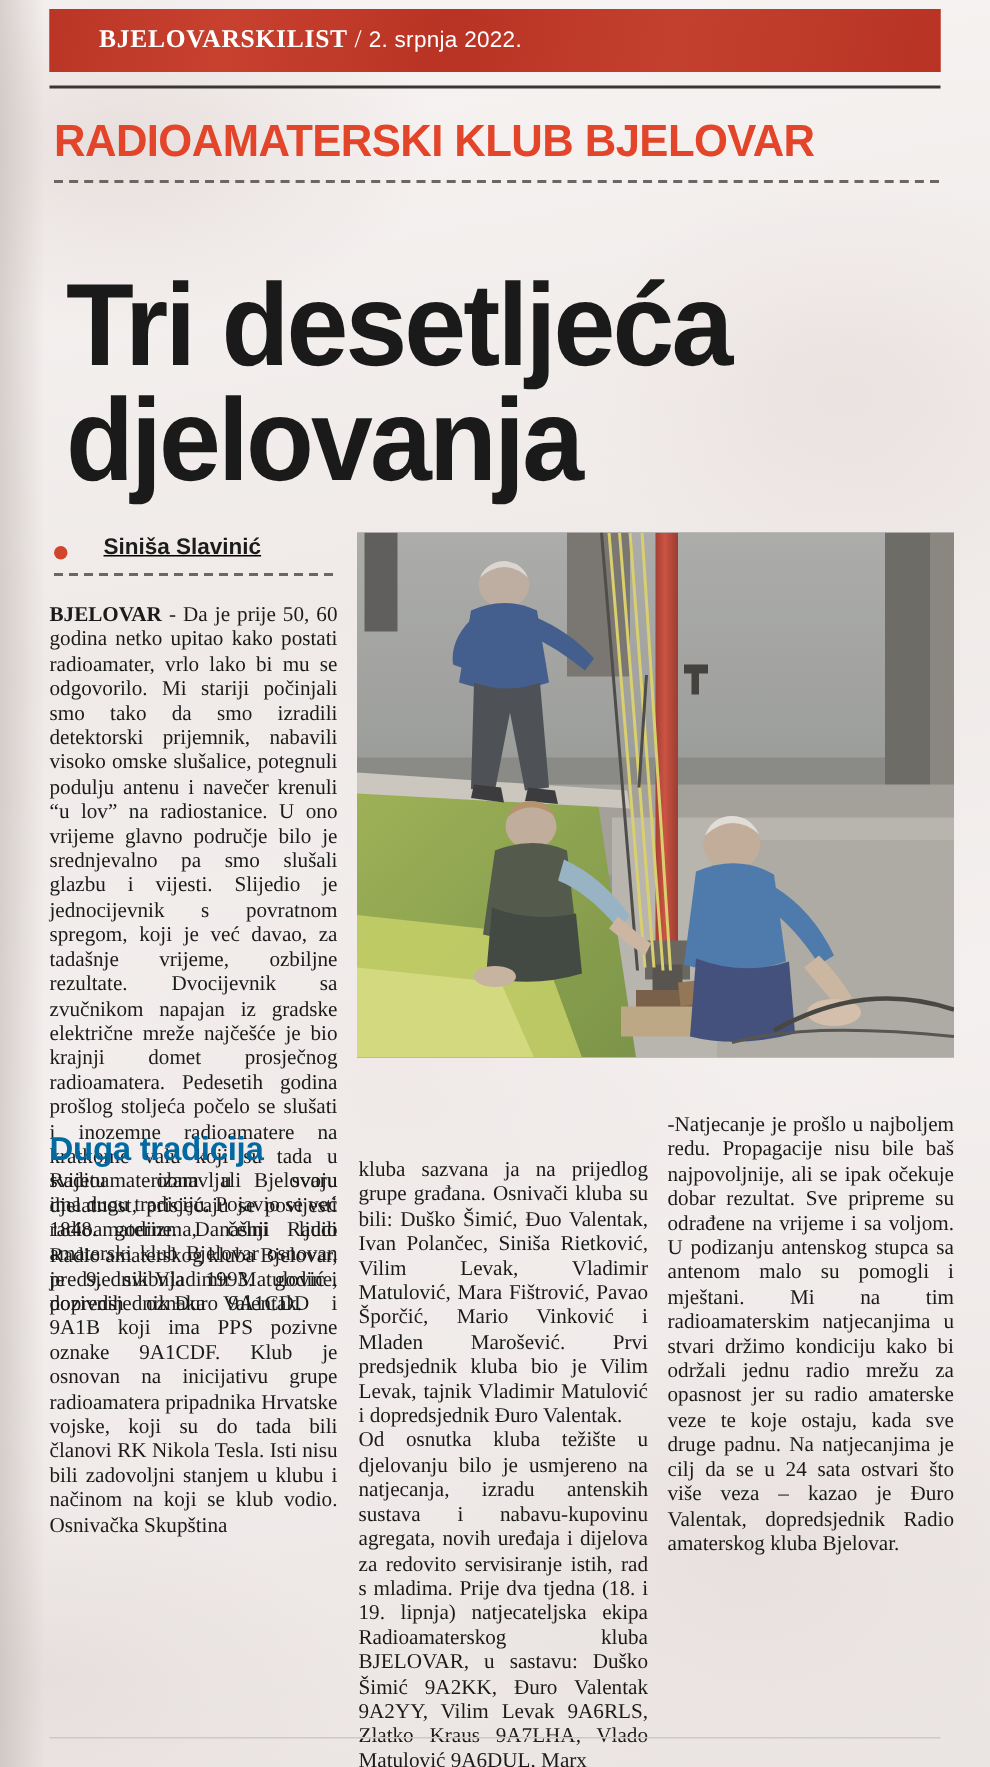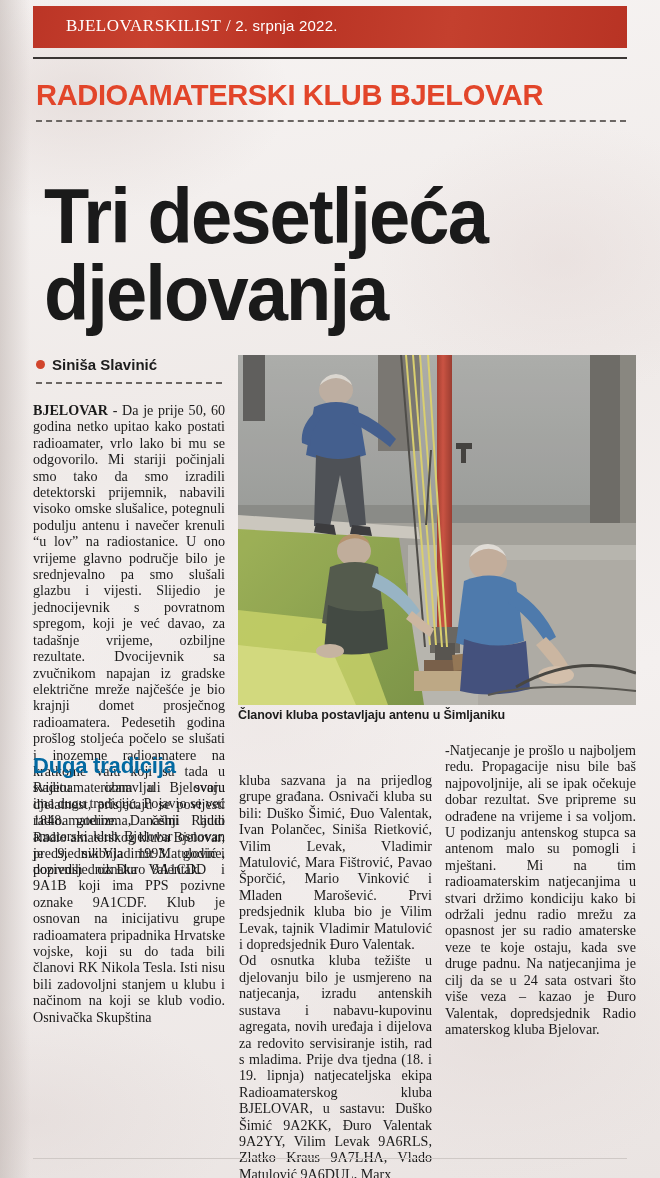--- a/index.html
+++ b/index.html
@@ -50,21 +50,21 @@
     left: 66px;
     top: 16px;
     color: #ffffff;
     font-family: "Liberation Serif", serif;
     font-size: 17px;
     letter-spacing: 0.2px;
     white-space: nowrap;
   }
   .masthead-brand {
     font-variant: small-caps;
-    font-weight: 400;
+    font-weight: 700;
     letter-spacing: 0.5px;
   }
   .masthead-date {
     font-family: "Liberation Sans", sans-serif;
     font-size: 15px;
     text-align: center;
   }
   .rule-top {
     position: absolute;
     left: 33px;
@@ -115,22 +115,23 @@
   }
   .headline-line { display: block; white-space: nowrap; }
 
   
   .byline {
     position: absolute;
     left: 36px;
     top: 356px;
     width: 190px;
     display: flex;
-    align-items: center;
-    gap: 7px;
+    align-items: flex-end;
+    gap: 24px;
+    text-decoration: underline;
   }
   .byline-dot {
     width: 9px;
     height: 9px;
     border-radius: 50%;
     background: #d1452c;
     flex: none;
   }
   .byline-name {
     font-family: "Liberation Sans", sans-serif;
@@ -332,21 +333,20 @@
           <ellipse cx="318" cy="320" rx="18" ry="9" fill="#d3bda7"></ellipse>
           <path d="M226,284 q32,12 62,2 l4,48 q-38,10 -70,2 z" fill="#2e3f72"></path>
         </g>
 
         <path d="M398,318 q-60,-20 -120,14" stroke="#34332f" stroke-width="3" fill="none"></path>
         <path d="M250,340 q50,-14 148,-4" stroke="#46443f" stroke-width="2" fill="none"></path>
 
         <rect x="0" y="0" width="398" height="350" fill="#d8cfc6" opacity="0.13"></rect>
       </svg>
     </div>
-    <div class="photo-caption">Članovi kluba postavljaju antenu u Šimljaniku</div>
 
     <div class="col col-1">
       <p><span class="lead-in">BJELOVAR</span><span> - Da je prije 50, 60 godina netko upitao kako postati radioamater, vrlo lako bi mu se odgovorilo. Mi stariji počinjali smo tako da smo izradili detektorski prijemnik, nabavili visoko omske slušalice, potegnuli podulju antenu i navečer krenuli “u lov” na radiostanice. U ono vrijeme glavno područje bilo je srednjevalno pa smo slušali glazbu i vijesti. Slijedio je jednocijevnik s povratnom spregom, koji je već davao, za tadašnje vrijeme, ozbiljne rezultate. Dvocijevnik sa zvučnikom napajan iz gradske električne mreže najčešće je bio krajnji domet prosječnog radioamatera. Pedesetih godina prošlog stoljeća počelo se slušati i inozemne radioamatere na kratkome valu koji su tada u svijetu obnavljali svoju djelatnost, prisjećaju se povijesti radioamaterizma, čelni ljudi Radio amaterskog kluba Bjelovar, predsjednik Vladimir Matulović i dopredsjednik Đuro Valentak.</span></p>
     </div>
 
     <div class="col col-1-lower">
       <h2 class="subhead">Duga tradicija</h2>
       <p>Radioamaterizam u Bjelovaru ima dugu tradiciju. Pojavio se već 1848. godine. Današnji Radio amaterski klub Bjelovar osnovan je 9. svibnja 1993. godine, pozivnih oznaka 9A1CDD i 9A1B koji ima PPS pozivne oznake 9A1CDF. Klub je osnovan na inicijativu grupe radioamatera pripadnika Hrvatske vojske, koji su do tada bili članovi RK Nikola Tesla. Isti nisu bili zadovoljni stanjem u klubu i načinom na koji se klub vodio. Osnivačka Skupština</p>
     </div>
 

